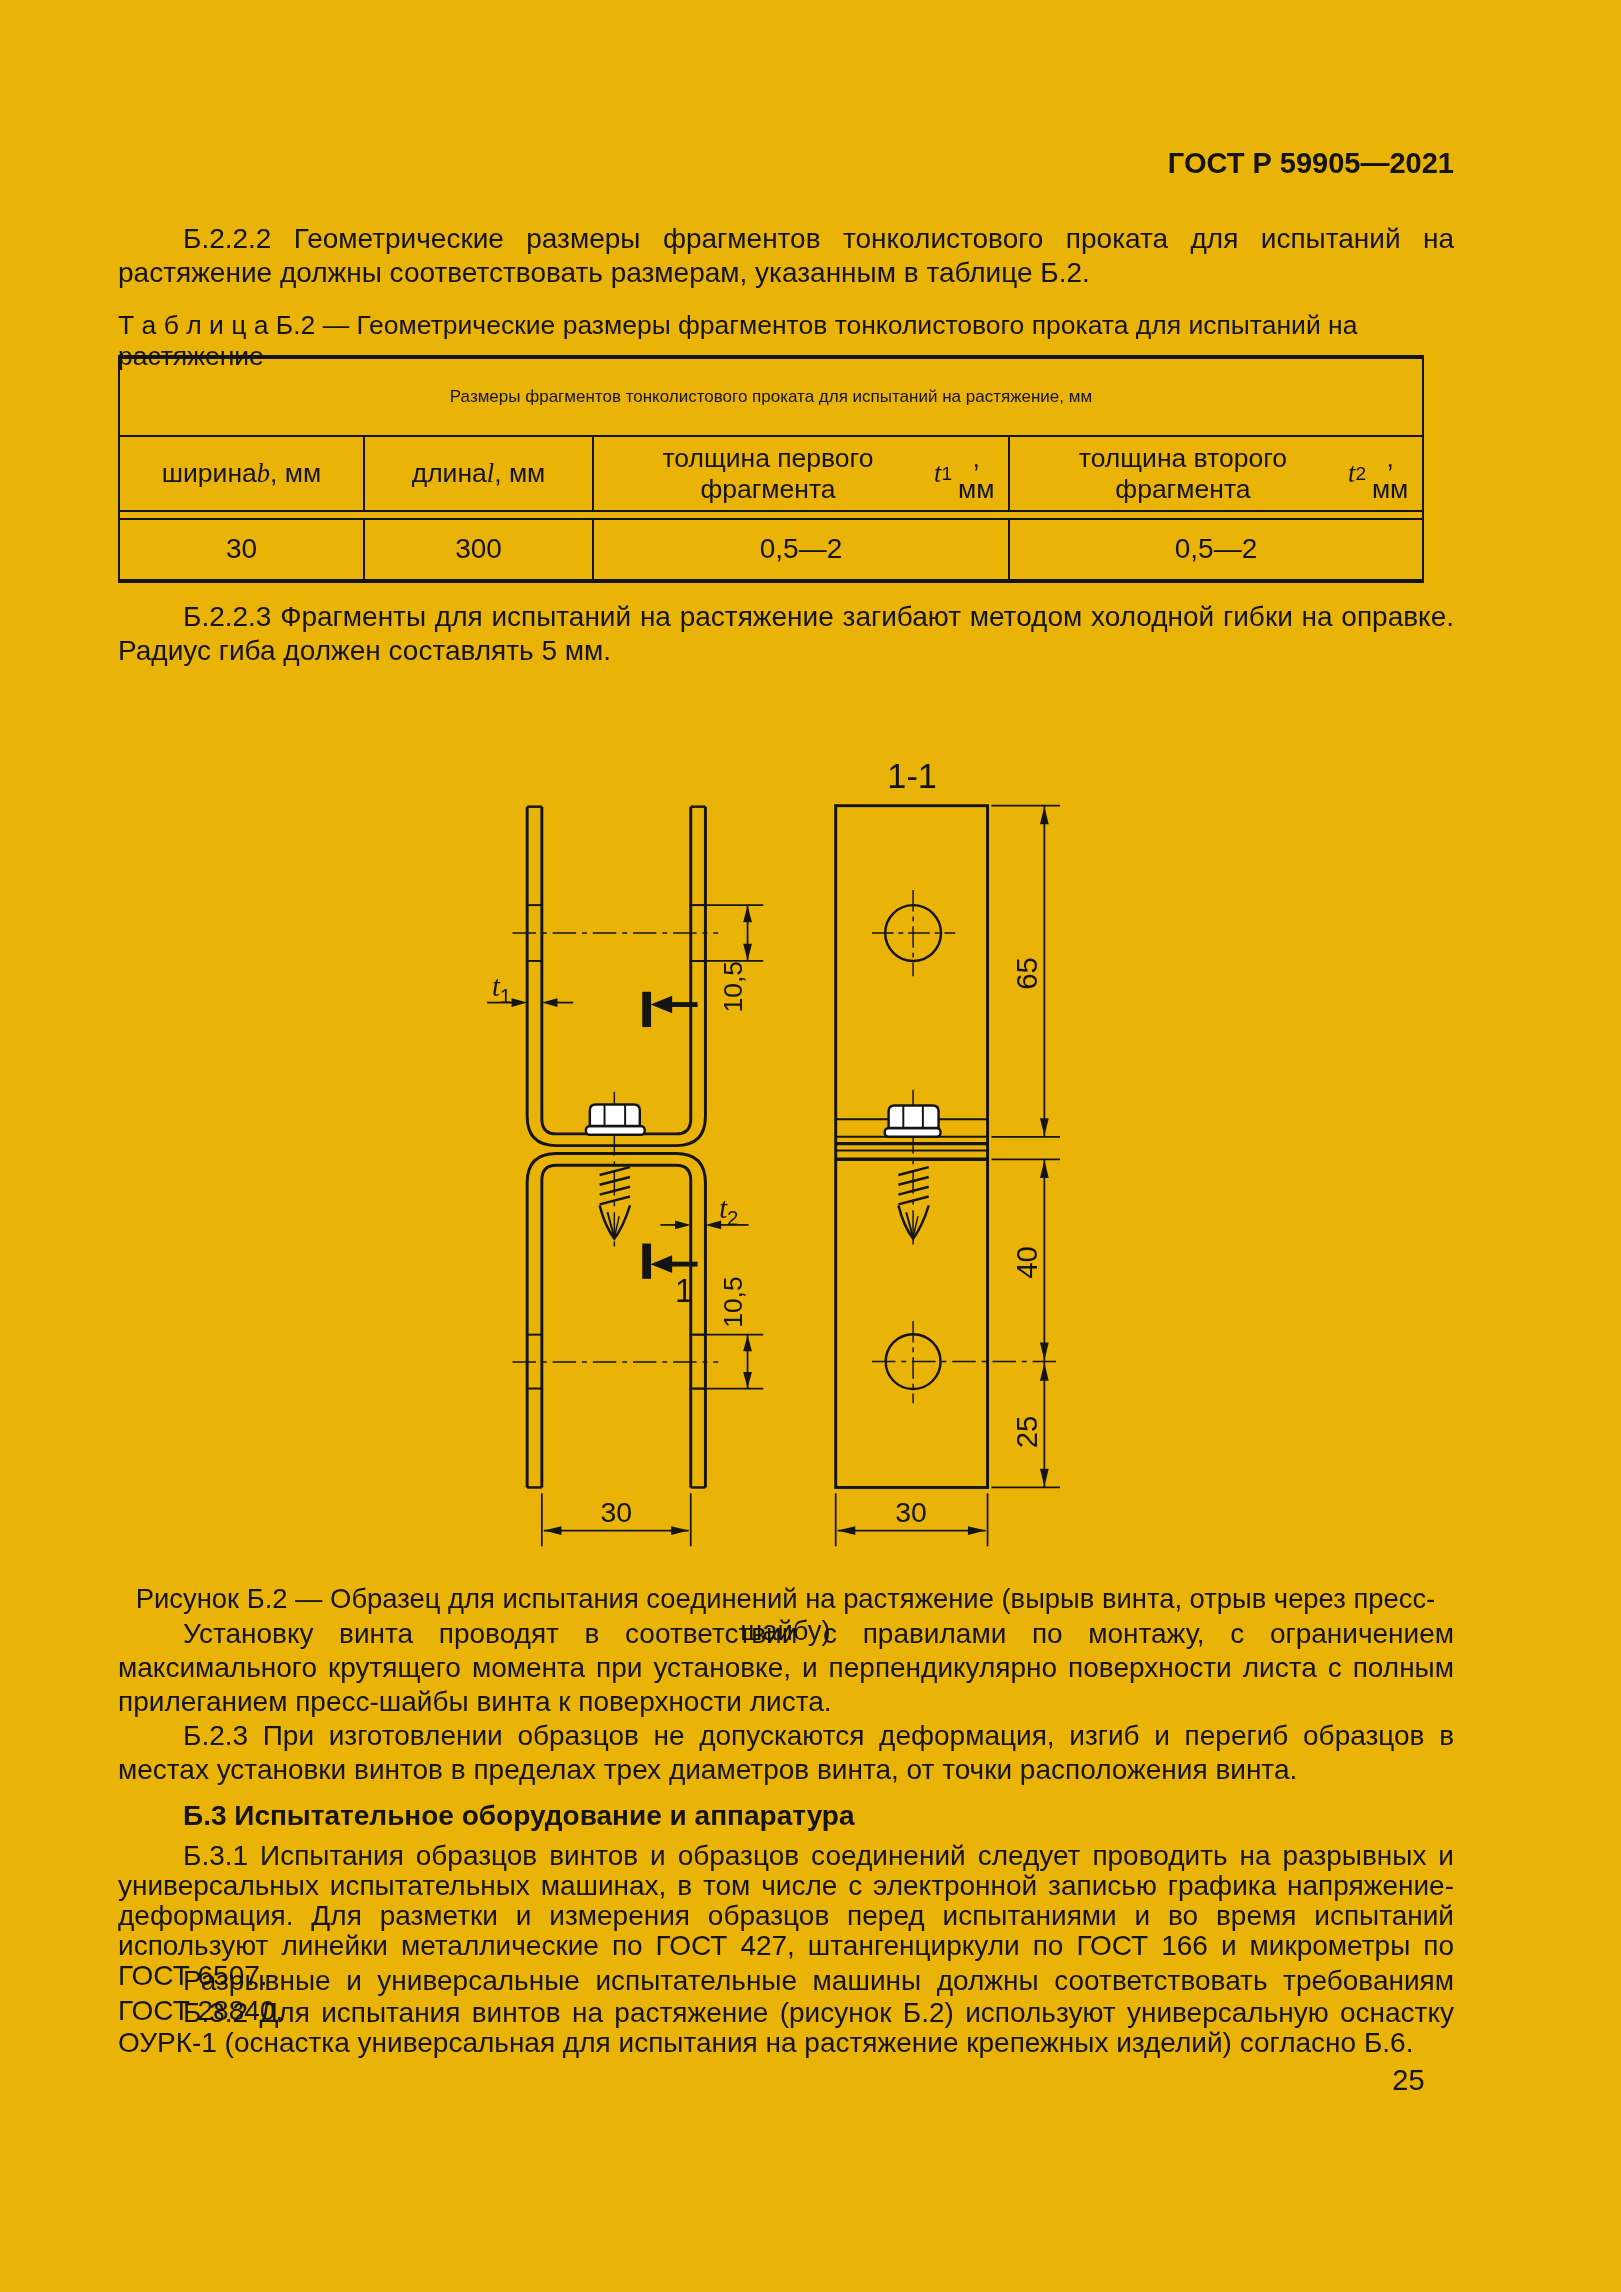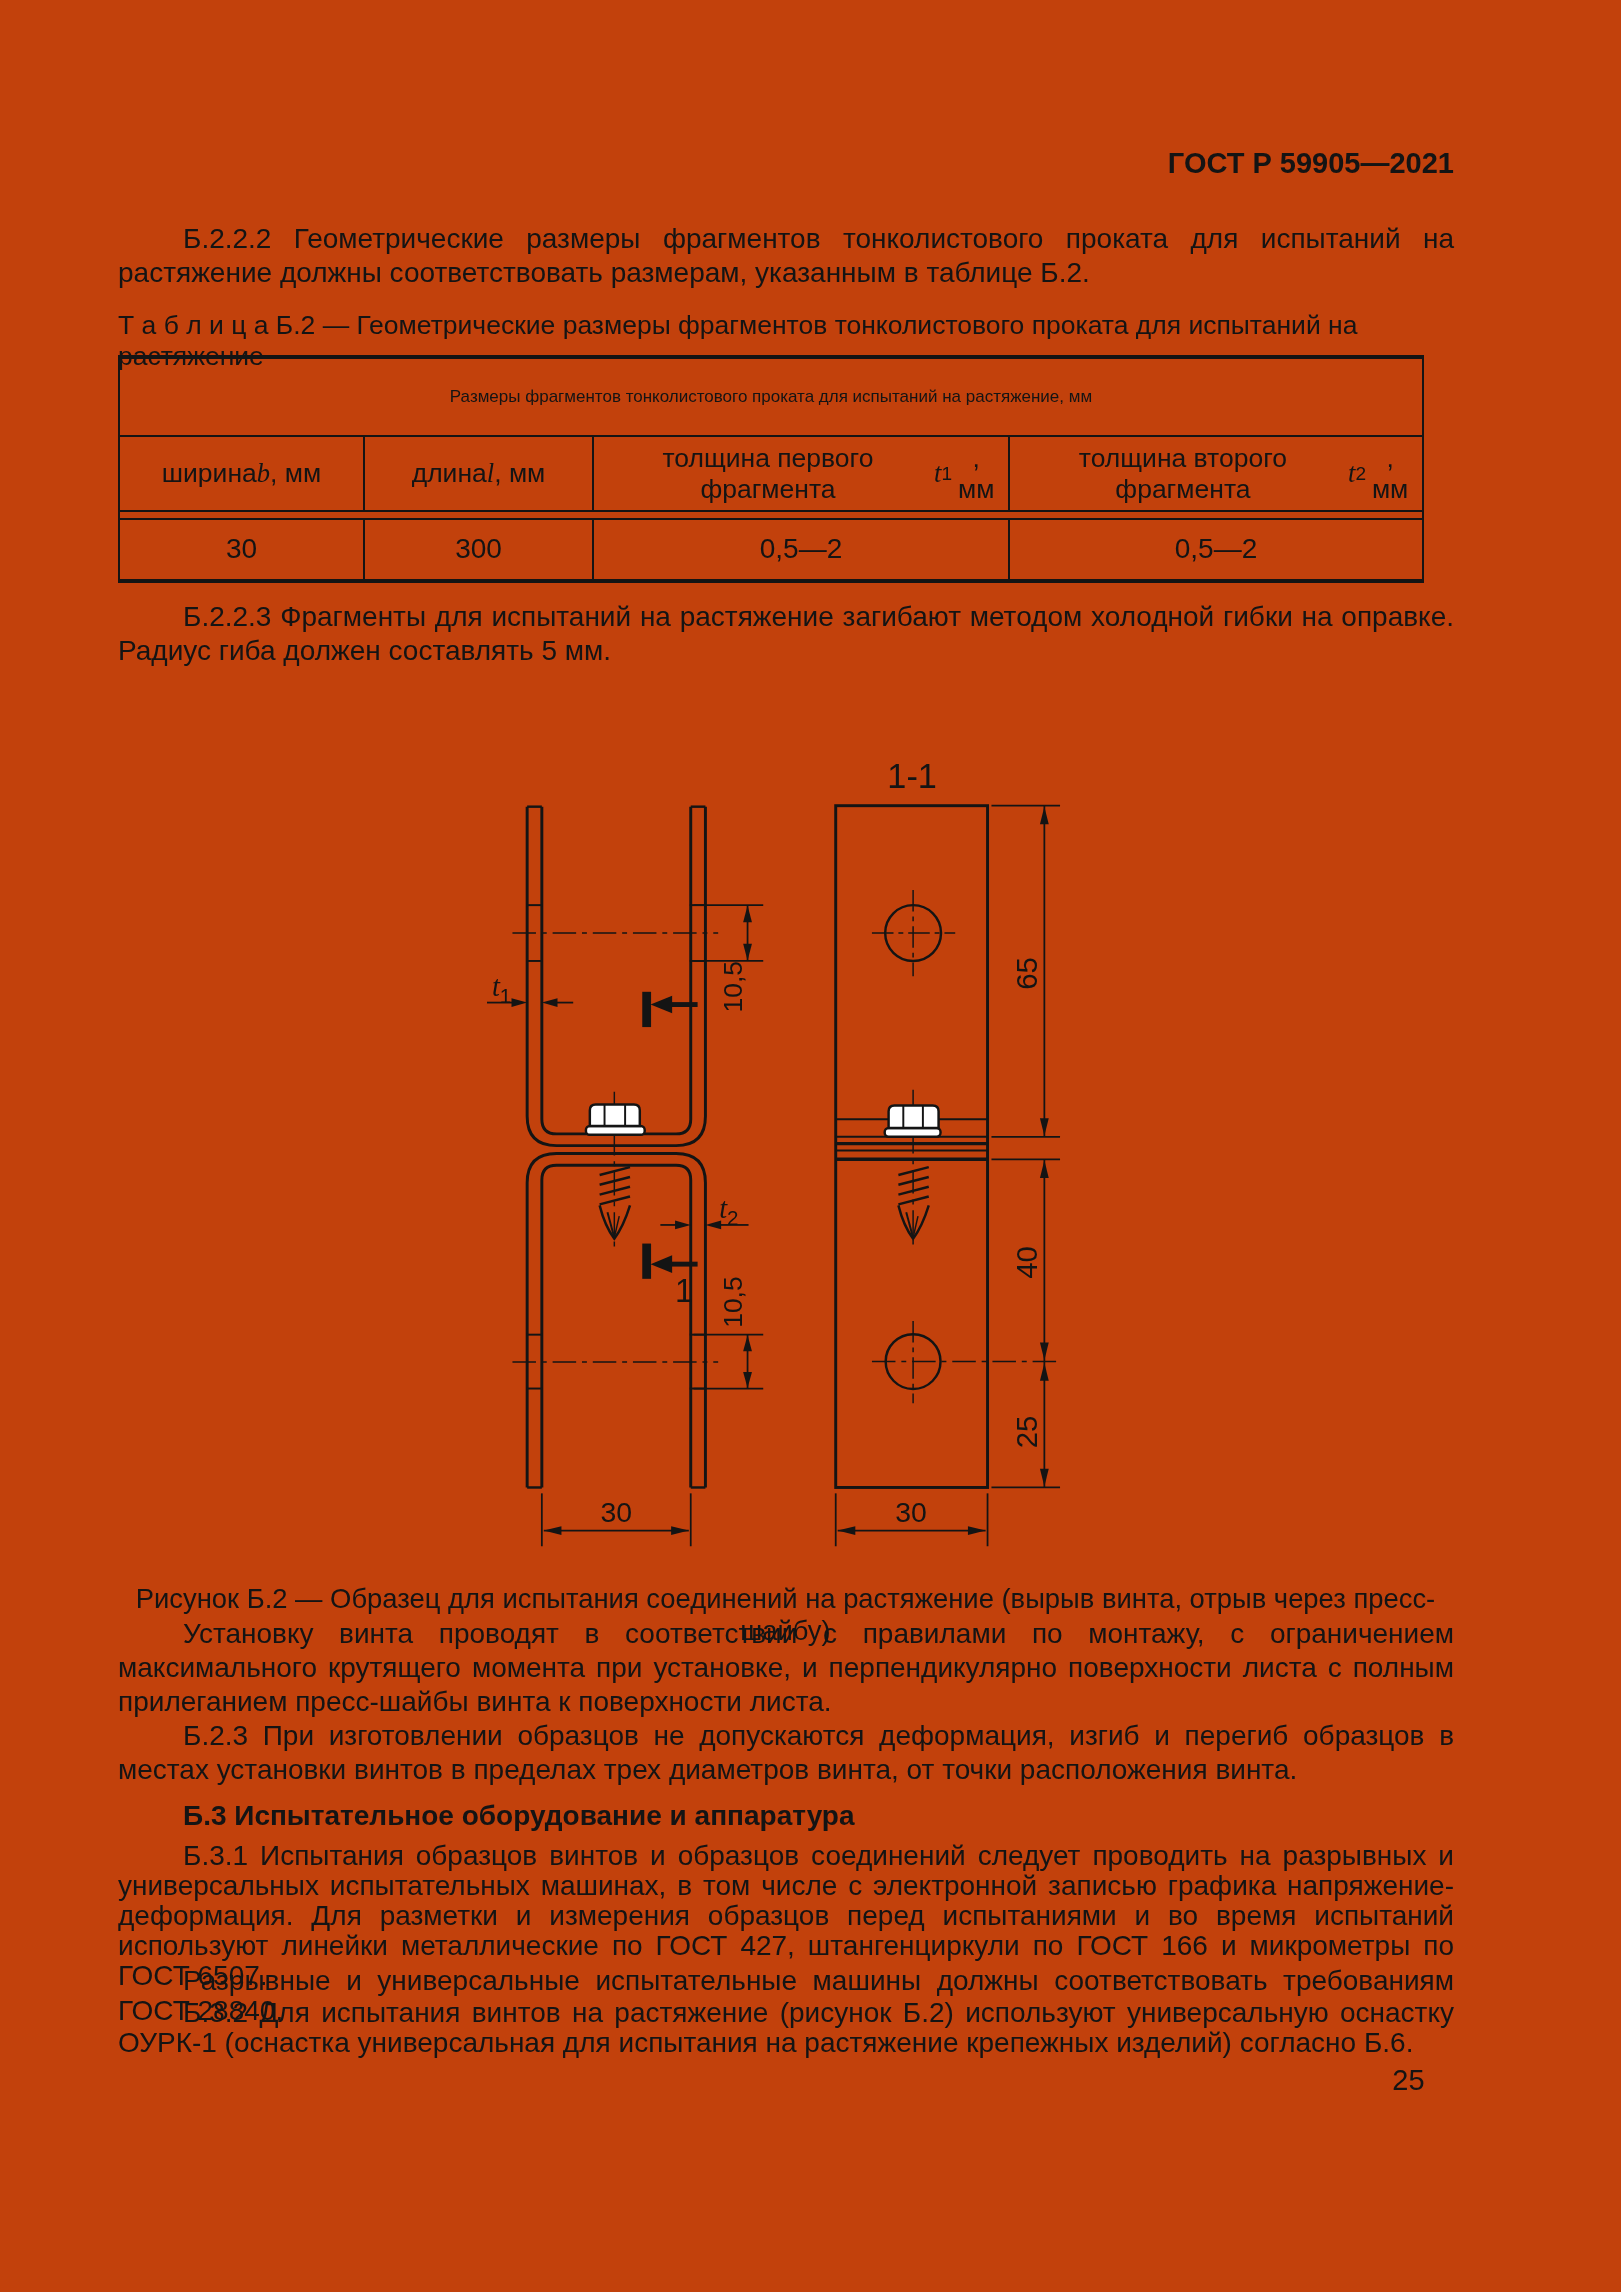--- a/index.html
+++ b/index.html
@@ -1,16 +1,16 @@
 <!DOCTYPE html>
 <html><head>
 <meta charset="utf-8">
 <style>
   html,body{margin:0;padding:0;background:#888;}
-  #page{position:relative;width:1621px;height:2293px;background:#c2410c;
+  #page{position:relative;width:1621px;height:2293px;background:#eab308;
         font-family:"Liberation Sans",sans-serif;color:#141414;overflow:hidden;}
   .abs{position:absolute;}
   .para{left:118px;width:1336px;font-size:28px;line-height:34px;text-align:justify;}
   .para p{margin:0;text-indent:65px;}
   .tight p{line-height:30px;}
   #doc-header{top:147px;left:118px;width:1336px;text-align:right;font-weight:bold;font-size:29px;}
   #table-title{top:310px;left:118px;width:1336px;font-size:26.5px;}
   
   #tbl{top:355px;left:118px;width:1306px;border:2px solid #141414;border-top-width:4.9px;border-bottom-width:4.9px;box-sizing:border-box;}
   #tbl .span-row{height:76px;border-bottom:2.9px solid #141414;display:flex;align-items:center;justify-content:center;font-size:17px;}

